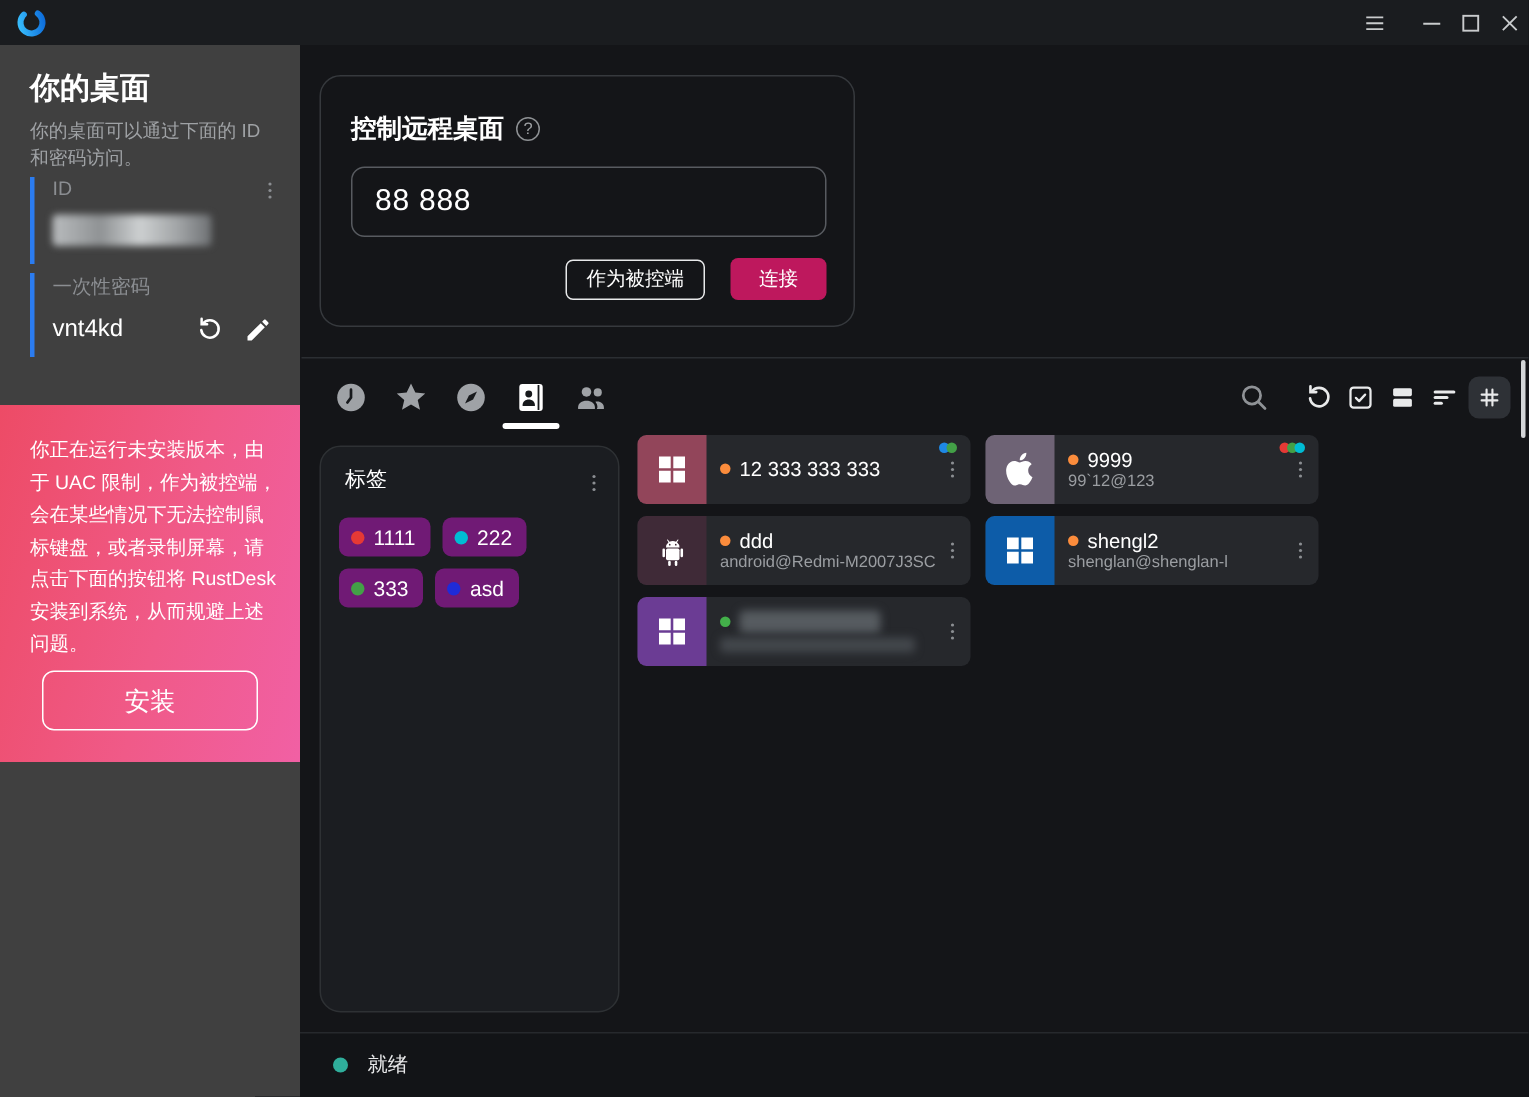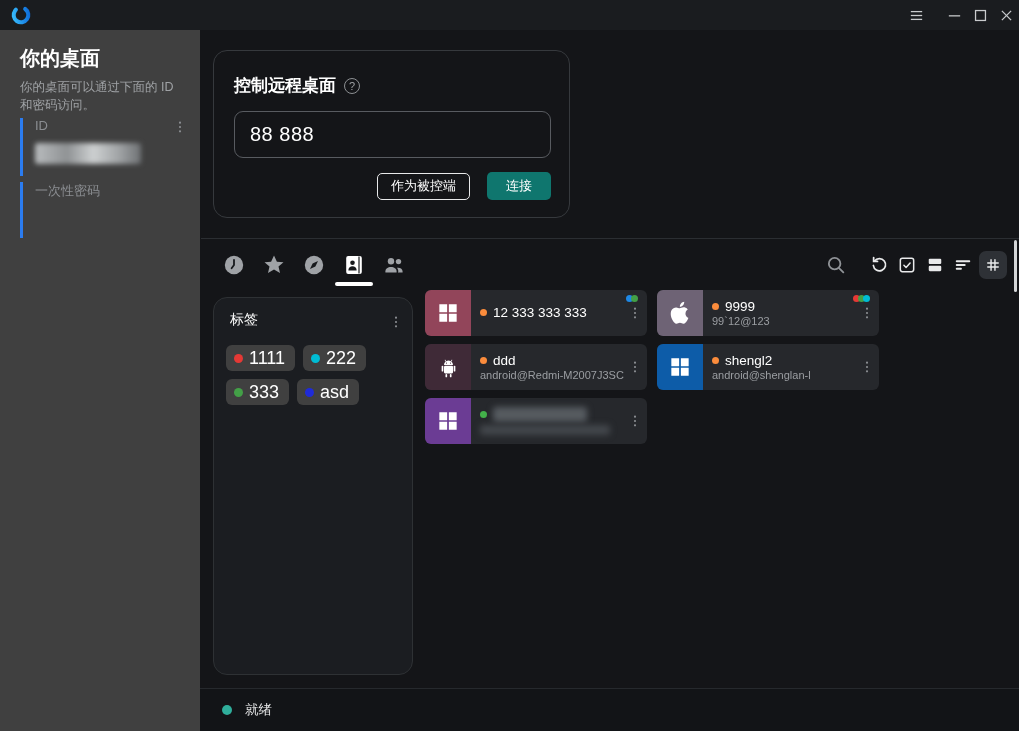--- a/index.html
+++ b/index.html
@@ -70,22 +70,22 @@
 .tool.search{color:#8f9296;margin-right:15px}
 .tool.grid-active{width:28px;height:28px;background:#2e3136;border-radius:7px}
 
 
 .tags-panel{position:absolute;left:13px;top:267px;width:200px;height:378px;background:#1b1d21;
   border:1px solid #2e3134;border-radius:14px}
 .tags-header{display:flex;justify-content:space-between;align-items:flex-start;padding:13px 8px 0 16px}
 .tags-title{font-size:14px;color:#fff}
 .tags-kebab{width:16px;height:22px;color:#8b8e92;cursor:pointer}
 .tags-list{display:flex;flex-wrap:wrap;gap:8px;padding:12px 12px 0 12px}
-.tag-chip{display:flex;align-items:center;gap:6px;height:26px;padding:0 10px 0 8px;background:#404040;
-  border-radius:6px;color:#fff;font-size:18px;cursor:pointer}
+.tag-chip{display:flex;align-items:center;gap:6px;height:26px;padding:0 10px 0 8px;background:#701a75;
+  border-radius:6px;color:#fff;font-size:14px;cursor:pointer}
 .tag-dot{width:9px;height:9px;border-radius:50%}
 
 
 .peers{position:absolute;left:225px;top:260px;display:grid;grid-template-columns:222px 222px;gap:8px 10px}
 .peer-card{position:relative;width:222px;height:46px;background:#26282c;border-radius:6px;display:flex;cursor:pointer}
 .peer-tile{width:46px;height:46px;border-radius:6px 0 0 6px;display:flex;align-items:center;justify-content:center;flex:none}
 .peer-info{display:flex;flex-direction:column;justify-content:center;padding-left:9px;min-width:0}
 .peer-name-row{display:flex;align-items:center;gap:6px}
 .peer-dot{width:7px;height:7px;border-radius:50%;flex:none}
 .peer-name{font-size:13.5px;font-weight:normal;color:#fff;white-space:nowrap}
@@ -160,35 +160,53 @@
         <circle cx="12" cy="5.5" r="1.6"></circle>
           <circle cx="12" cy="12" r="1.6"></circle>
           <circle cx="12" cy="18.5" r="1.6"></circle>
         </svg>
     </div>
     <div class="id-blur"></div>
   </div>
 
   <div class="sb-section sb-pwd" style="border-left-color: rgb(43, 124, 240);">
     <div class="sb-label">一次性密码</div>
-  </div>
-
+    <div class="pwd-row">
+      <div class="pwd-value">vnt4kd</div>
+      <div class="pwd-icon">
+        <svg viewBox="0 0 24 24" width="20" height="20" fill="none" stroke="#fff" stroke-width="2" stroke-linecap="round">
+          <path d="M6.3 7A7 7 0 1 1 5 12"></path>
+            <path d="M5.3 2.9v4.4h4.4"></path>
+          </svg>
+      </div>
+      <div class="pwd-icon">
+        <svg viewBox="0 0 24 24" width="19" height="19" fill="#fff">
+          <path d="M3.8 16.7 14.9 5.6l3.5 3.5L7.3 20.2H3.8zM16.1 4.4l1.6-1.6c.4-.4 1-.4 1.4 0l2.1 2.1c.4.4.4 1 0 1.4l-1.6 1.6z"></path>
+          </svg>
+      </div>
+    </div>
+  </div>
+
+  <div class="warning">
+    <div class="warning-text">你正在运行未安装版本，由于 UAC 限制，作为被控端，会在某些情况下无法控制鼠标键盘，或者录制屏幕，请点击下面的按钮将 RustDesk 安装到系统，从而规避上述问题。</div>
+    <button class="install-btn">安装</button>
+  </div>
 </div>
 
 <div class="main">
 
   <div class="connect-card">
     <div class="cc-title-row">
       <span class="cc-title">控制远程桌面</span>
       <span class="help">?</span>
     </div>
     <input class="cc-input" type="text" value="88 888" style="">
     <div class="cc-btns">
       <button class="btn-outline">作为被控端</button>
-      <button class="btn-primary" style="background: #0f766e;">连接</button>
+      <button class="btn-primary" style="background: #be185d;">连接</button>
     </div>
   </div>
 
   <div class="main-sep"></div>
   <div class="scroll-thumb"></div>
 
   <div class="tabs">
     <div class="tab">
       <svg viewBox="0 0 24 24" width="24" height="24">
         <circle cx="12" cy="12" r="9.2" fill="currentColor"></circle>
@@ -392,21 +410,21 @@
       <div class="peer-tile" style="background: rgb(13, 92, 168);">
         <svg viewBox="0 0 24 24" width="26" height="26" fill="#fff">
           <path d="M4 4h7.2v7.2H4zM12.8 4H20v7.2h-7.2zM4 12.8h7.2V20H4zM12.8 12.8H20V20h-7.2z"></path>
           </svg>
       </div>
       <div class="peer-info">
         <div class="peer-name-row">
           <span class="peer-dot" style="background: rgb(251, 140, 60);"></span>
           <span class="peer-name">shengl2</span>
         </div>
-        <div class="peer-sub">android@shenglan-l</div>
+        <div class="peer-sub">shenglan@shenglan-l</div>
       </div>
       <div class="peer-kebab">
         <svg viewBox="0 0 24 24" width="16" height="22" fill="currentColor">
           <circle cx="12" cy="5.5" r="1.6"></circle>
             <circle cx="12" cy="12" r="1.6"></circle>
             <circle cx="12" cy="18.5" r="1.6"></circle>
           </svg>
       </div>
     </div>
 

